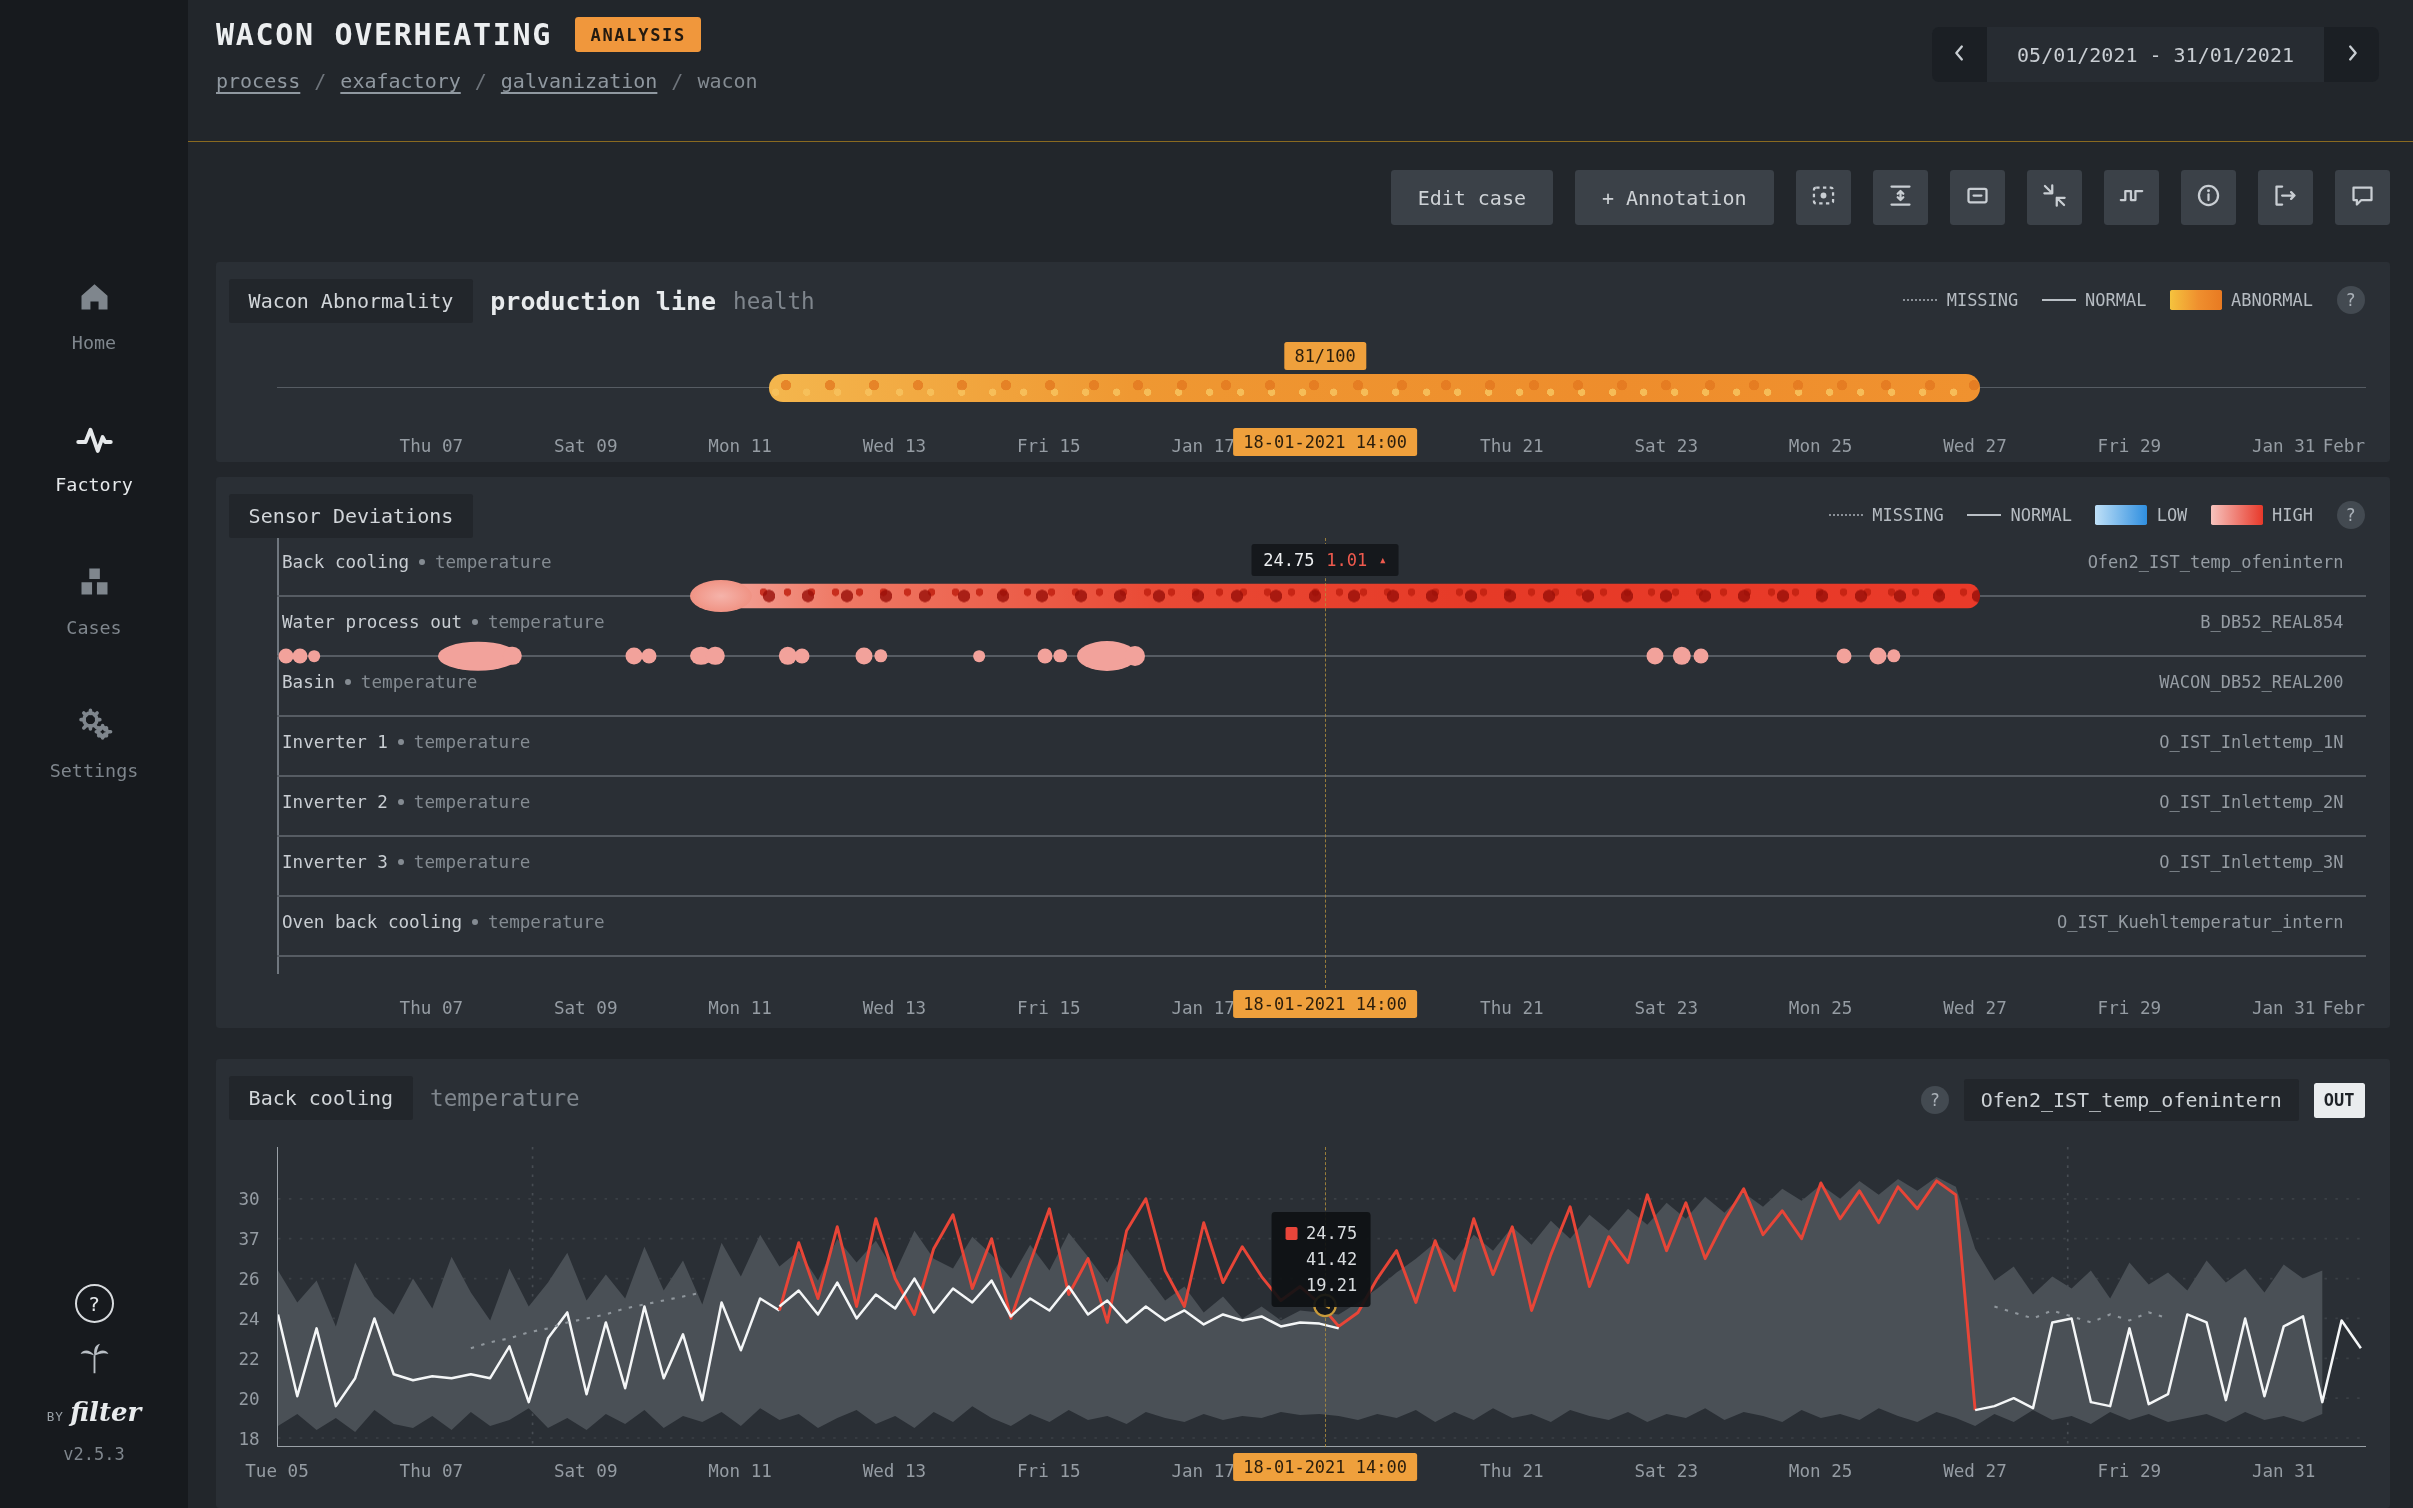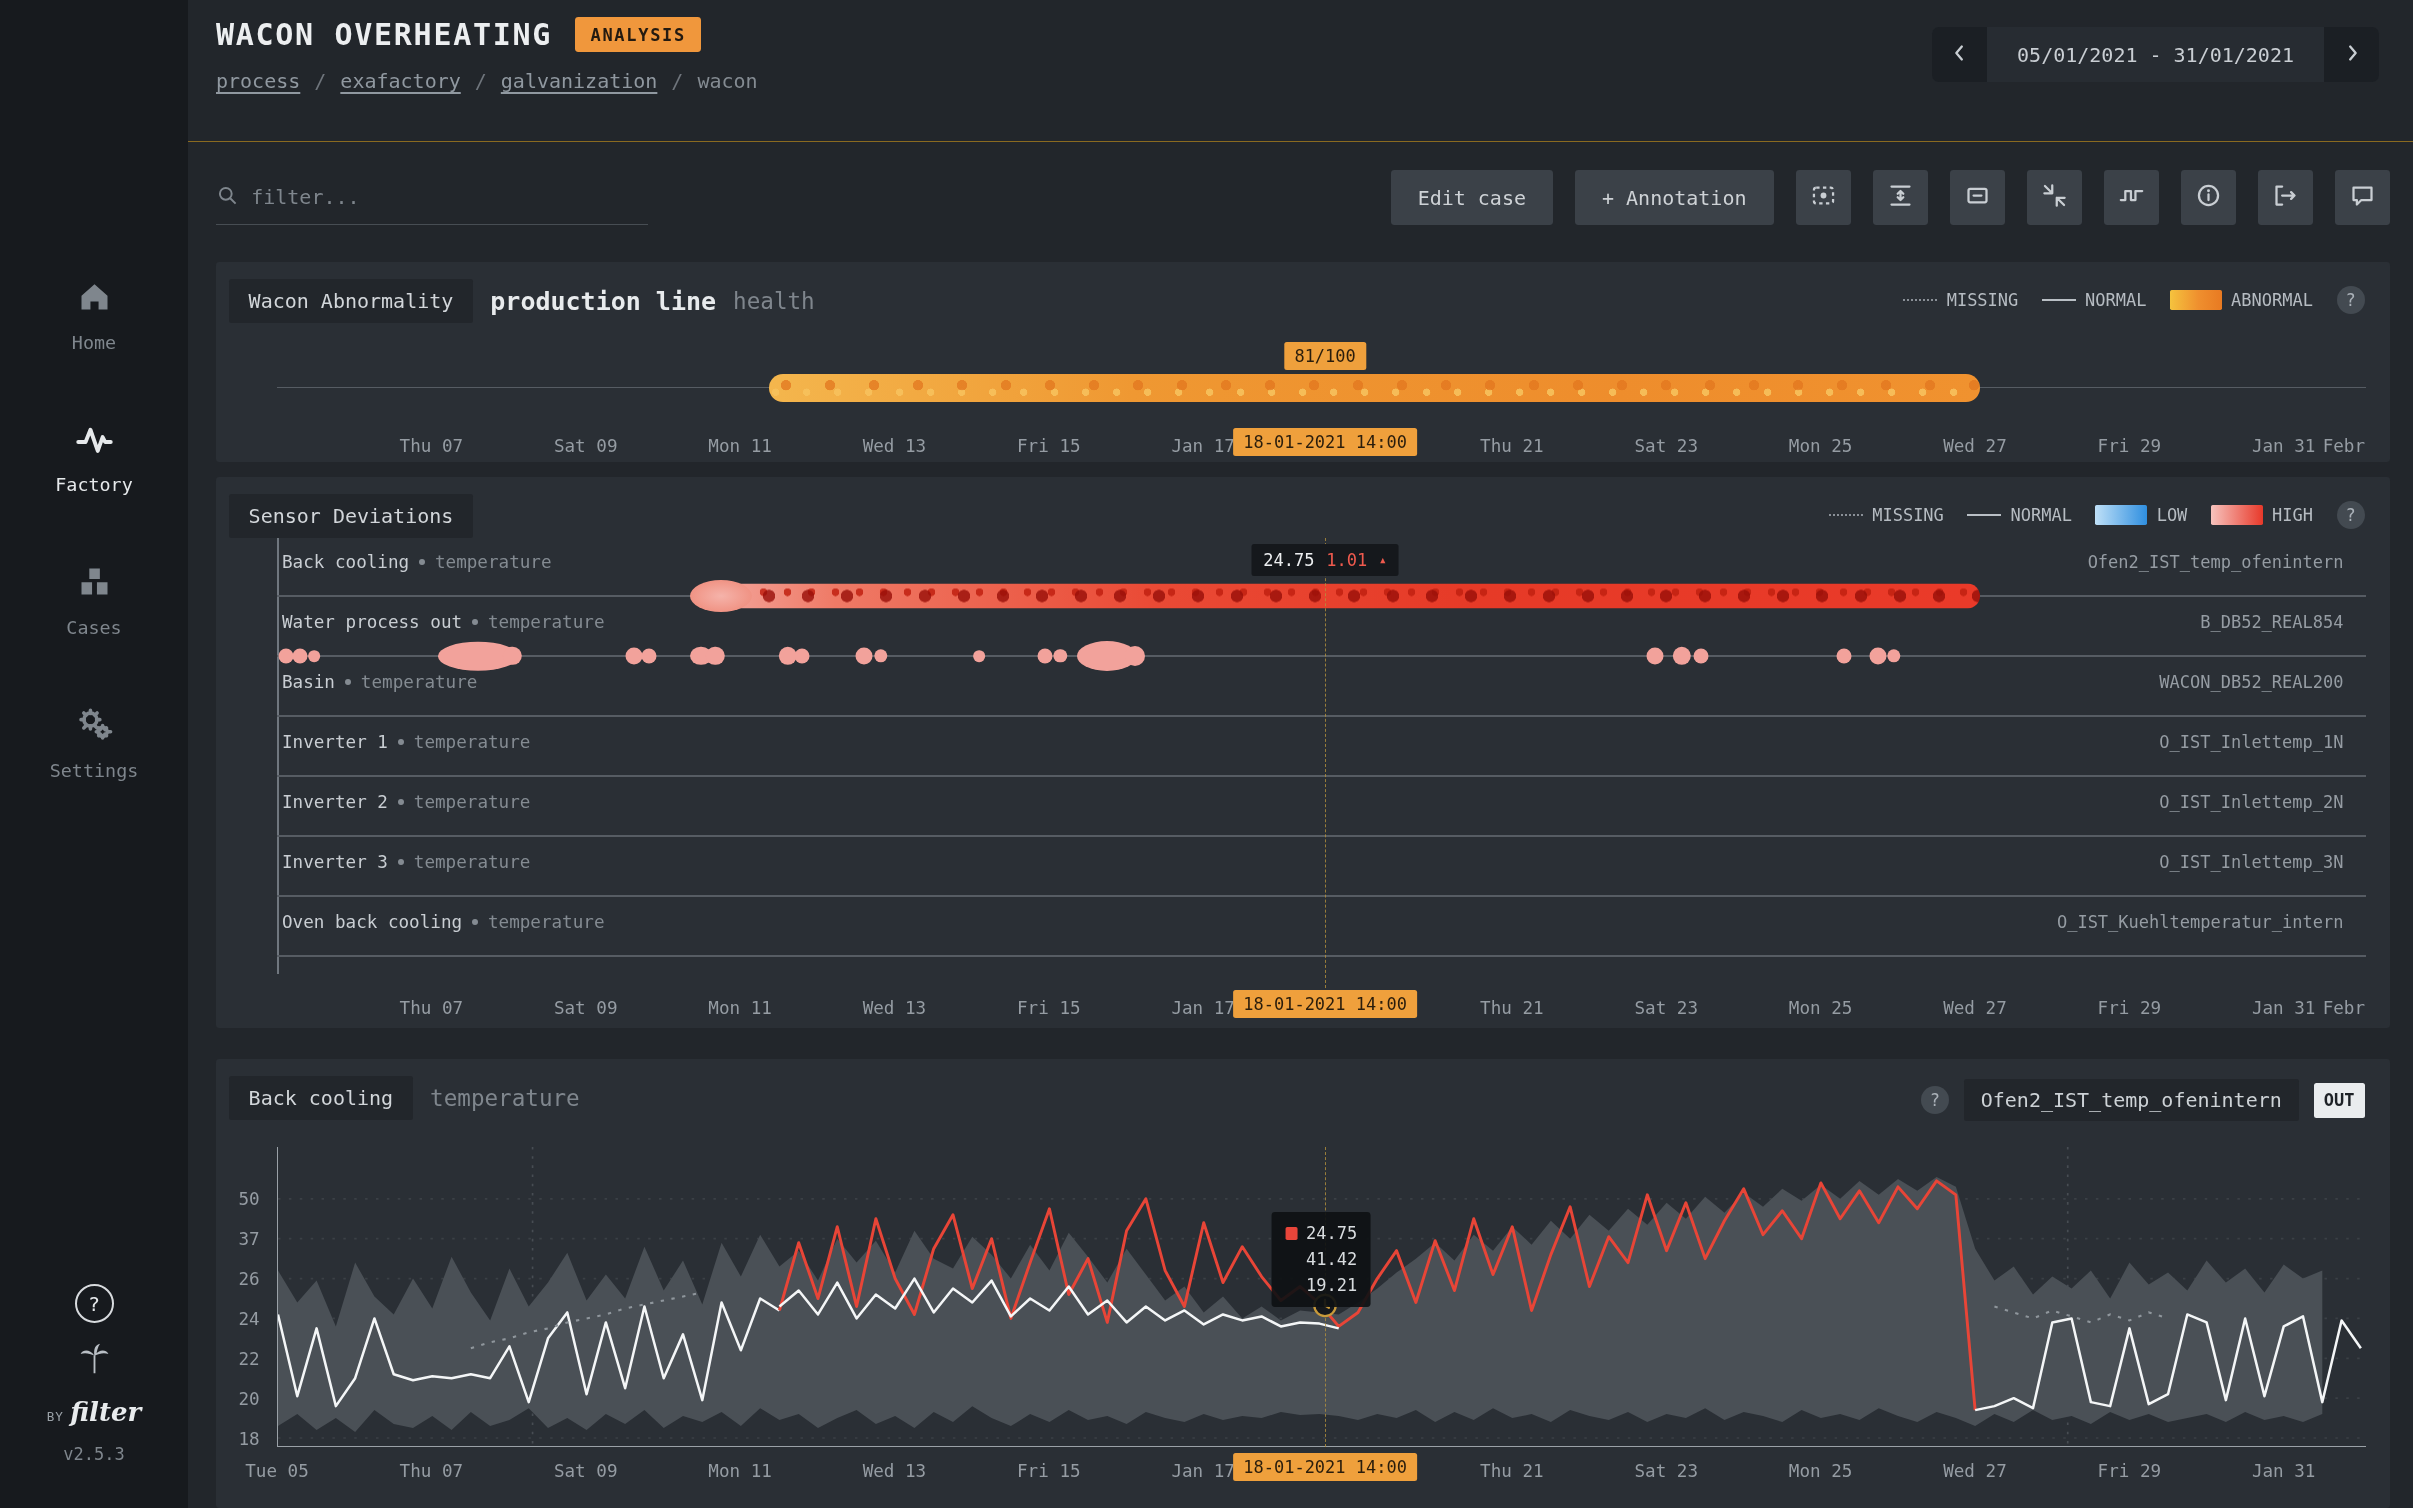--- a/index.html
+++ b/index.html
@@ -249,29 +249,20 @@
         <span>
           <svg viewBox="0 0 24 24" fill="none" stroke="currentColor" stroke-width="2.5" stroke-linecap="round" stroke-linejoin="round">
               <path d="M10 5l6 7-6 7"></path>
             </svg>
         </span>
       </button>
     </div>
   </header>
 
   <section class="toolbar">
-    <label class="filter">
-      <span>
-        <svg viewBox="0 0 24 24" fill="none" stroke="currentColor" stroke-width="2">
-            <circle cx="10" cy="10" r="6"></circle>
-            <path d="M14.5 14.5 20 20"></path>
-          </svg>
-      </span>
-      <input type="text" placeholder="filter..." style="">
-    </label>
     <span class="spacer"></span>
     <button class="btn">Edit case</button>
     <button class="btn">+ Annotation</button>
     <button class="btn icon-btn" title="snapshot">
       <span>
         <svg viewBox="0 0 24 24" fill="none" stroke="currentColor" stroke-width="2">
             <rect x="3.5" y="5" width="17" height="14" rx="2" stroke-dasharray="3 3"></rect>
             <circle cx="12" cy="12" r="2.6" fill="currentColor" stroke="none"></circle>
           </svg>
       </span>
@@ -517,21 +508,21 @@
       <span class="sensor-pill">Ofen2_IST_temp_ofenintern</span>
       <span class="out-chip">OUT</span>
     </div>
     <div id="ylabels">
         <span style="top: 97.3333%;">18</span>
         <span style="top: 84%;">20</span>
         <span style="top: 70.6667%;">22</span>
         <span style="top: 57.3333%;">24</span>
         <span style="top: 44%;">26</span>
         <span style="top: 30.6667%;">37</span>
-        <span style="top: 17.3333%;">50</span>
+        <span style="top: 17.3333%;">30</span>
       </div>
     <div id="plot">
       <svg id="chart-svg" viewBox="0 0 2493 358" preserveAspectRatio="none">
           <line x1="0" x2="2493" y1="348.4533333333334" y2="348.4533333333334" class="grid"></line>
           <line x1="0" x2="2493" y1="300.72" y2="300.72" class="grid"></line>
           <line x1="0" x2="2493" y1="252.9866666666667" y2="252.9866666666667" class="grid"></line>
           <line x1="0" x2="2493" y1="205.2533333333334" y2="205.2533333333334" class="grid"></line>
           <line x1="0" x2="2493" y1="157.52000000000004" y2="157.52000000000004" class="grid"></line>
           <line x1="0" x2="2493" y1="109.7866666666667" y2="109.7866666666667" class="grid"></line>
           <line x1="0" x2="2493" y1="62.05333333333336" y2="62.05333333333336" class="grid"></line>

